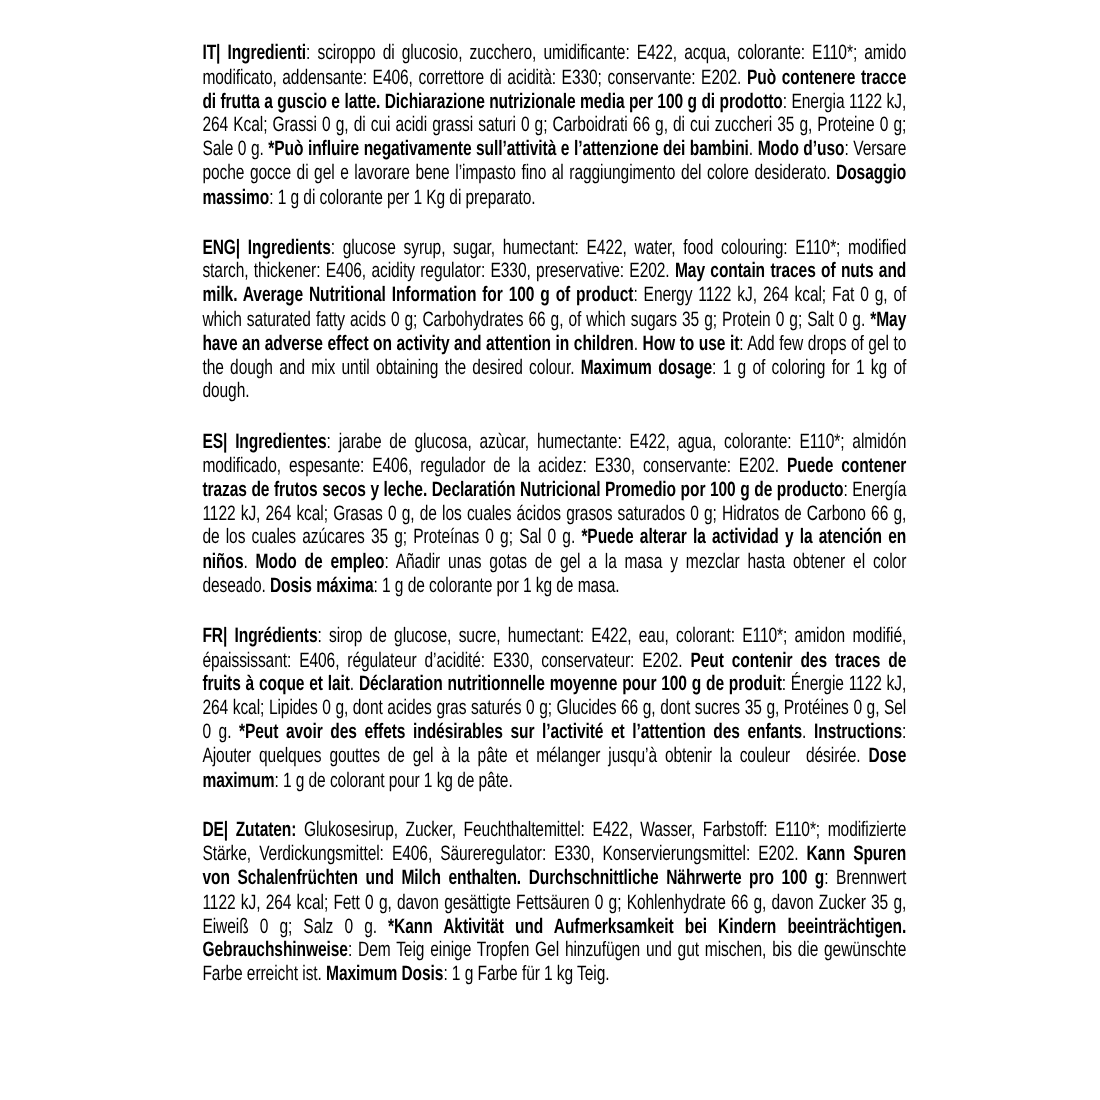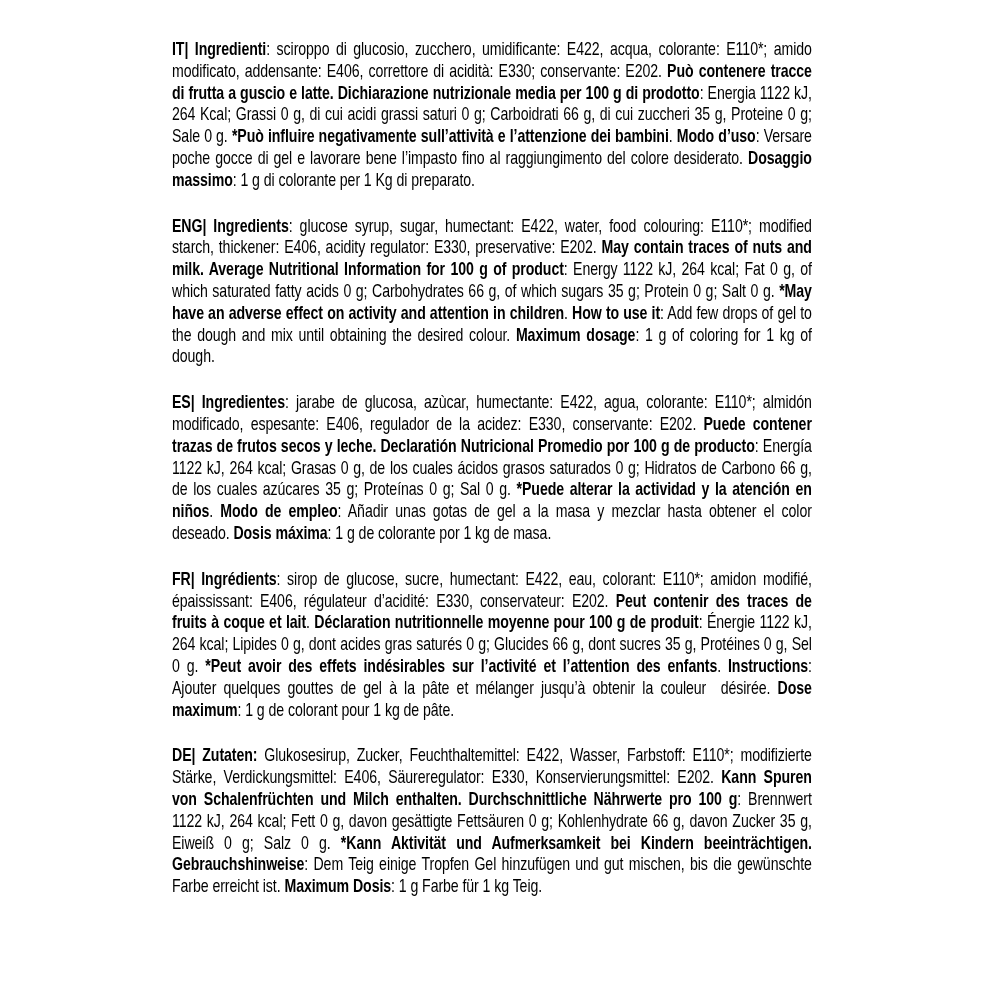--- a/index.html
+++ b/index.html
@@ -5,21 +5,21 @@
   html, body {
     margin: 0;
     padding: 0;
     background: #ffffff;
     width: 1000px;
     height: 1000px;
     overflow: hidden;
   }
   .label-wrap {
     position: absolute;
-    left: 172px;
+    left: 184px;
     top: 38px;
     width: 640px;
   }
   
   .text-block {
     width: 860px;
     transform: scaleX(0.744);
     transform-origin: 0 0;
     font-family: "Liberation Sans", sans-serif;
     font-size: 19px;

